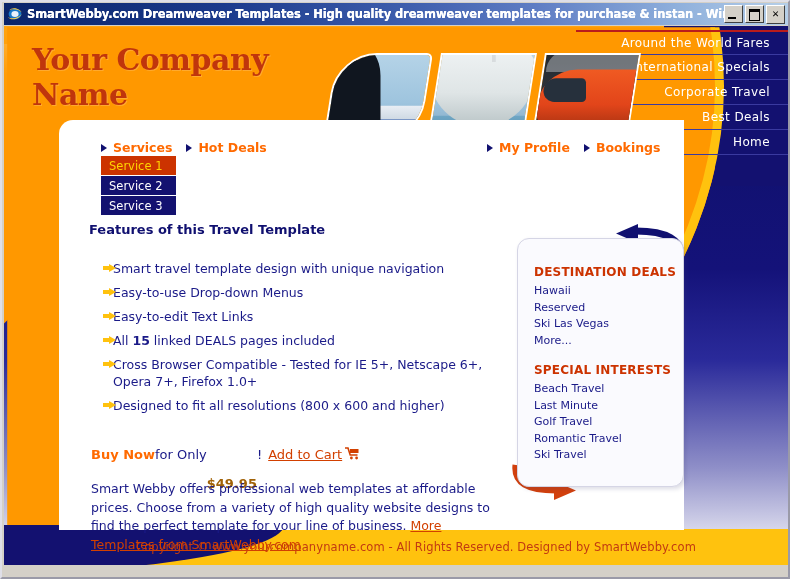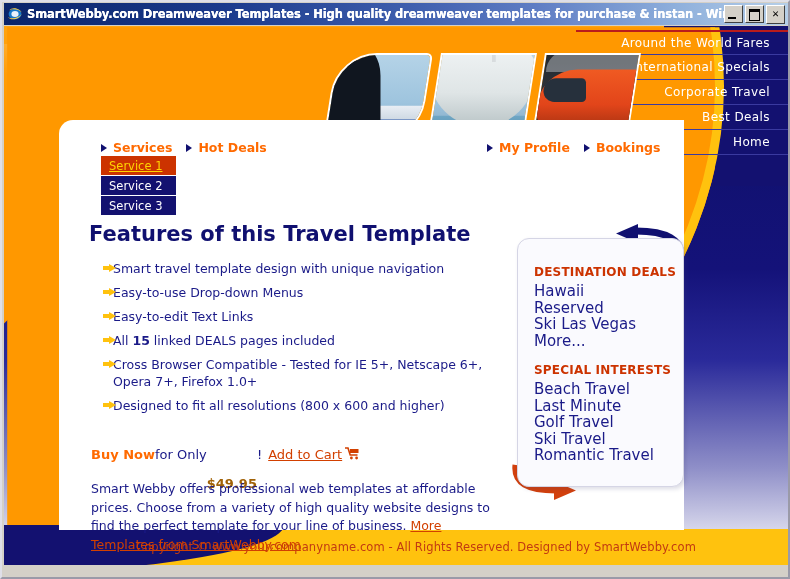--- a/index.html
+++ b/index.html
@@ -147,24 +147,24 @@
   .topnav{position:absolute;left:30px;top:20px;display:flex;align-items:center;gap:14px;padding-left:12px;}
   .topnav-r{position:absolute;left:428px;top:20px;display:flex;align-items:center;gap:14px;}
   .nvitem{display:flex;align-items:center;gap:6px;color:#ff6a00;font-size:12.5px;font-weight:bold;cursor:pointer;}
   .tri{width:0;height:0;border-left:6px solid #101070;border-top:4px solid transparent;border-bottom:4px solid transparent;}
 
   .dropdown{position:absolute;left:42px;top:36px;width:75px;z-index:20;}
   .dd-item{
     height:20px;line-height:20px;padding-left:8px;font-size:11.5px;color:#ffffff;
     background:#131170;border-bottom:1px solid #ffffff;cursor:pointer;box-sizing:border-box;
   }
-  .dd-item.active{background:#cc3300;color:#ffd400;font-weight:normal;text-decoration:underline;}
+  .dd-item.active{background:#cc3300;color:#ffd400;font-weight:normal;}
 
   .page-title{
-    position:absolute;left:30px;top:102px;color:#101070;font-size:21px;font-weight:bold;
+    position:absolute;left:30px;top:102px;color:#101070;font-size:13px;font-weight:bold;
   }
   .features{position:absolute;left:44px;top:140px;width:400px;}
   .feat{display:flex;align-items:flex-start;gap:10px;margin-bottom:7px;}
   .arrow-b{
     flex:0 0 auto;margin-top:4px;width:0;height:0;position:relative;
   }
   .arrow-b::before{content:"";position:absolute;left:0;top:2px;width:7px;height:4px;background:#ffc20e;}
   .arrow-b::after{content:"";position:absolute;left:6px;top:0;width:0;height:0;border-left:7px solid #ffc20e;border-top:4px solid transparent;border-bottom:4px solid transparent;}
   .feat-txt{color:#1a1a88;font-size:12.5px;line-height:17px;}
   .feat-txt b{font-weight:bold;}
@@ -179,21 +179,21 @@
   .desc a{color:#d24000;text-decoration:underline;cursor:pointer;}
 
   
   .card{
     position:absolute;left:513px;top:212px;width:165px;height:247px;
     background:#fafafe;border:1px solid #d5d5e5;border-radius:12px;
     box-shadow:2px 2px 4px rgba(60,60,110,.18);
   }
   .card-inner{padding:26px 0 0 16px;}
   .card-head{color:#cc3300;font-size:12px;font-weight:bold;letter-spacing:.2px;margin-bottom:4px;}
-  .card-link{color:#1a1a88;font-size:15px;line-height:16.5px;cursor:pointer;}
+  .card-link{color:#1a1a88;font-size:11px;line-height:16.5px;cursor:pointer;}
   .card-gap{height:14px;}
 
   .arrow-nav{position:absolute;left:600px;top:198px;width:86px;height:36px;}
   .arrow-orange{position:absolute;left:508px;top:437px;width:78px;height:38px;}
 </style>
 </head>
 <body>
 
 <div class="window">
 
@@ -229,20 +229,24 @@
     <div class="swoosh"></div>
 
     <div class="rightnav">
       <div class="rn-item">Around the World Fares</div>
       <div class="rn-item">International Specials</div>
       <div class="rn-item">Corporate Travel</div>
       <div class="rn-item">Best Deals</div>
       <div class="rn-item">Home</div>
     </div>
 
+    <div class="brand">
+      <div class="brand-name">Your Company Name</div>
+      <div class="brand-slogan">Your  Slogan Comes Here</div>
+    </div>
 
     <div class="photos">
       <div class="photo p1">
         <div class="inner">
           <div class="sky"></div>
           <div class="plane"></div>
           <div class="plane-stripe2"></div>
           <div class="plane-stripe"></div>
           <div class="silhouette"></div>
           <div class="sil-head"></div>
@@ -369,19 +373,19 @@
         <div class="card-head">DESTINATION DEALS</div>
         <div class="card-link">Hawaii</div>
         <div class="card-link">Reserved</div>
         <div class="card-link">Ski Las Vegas</div>
         <div class="card-link">More...</div>
         <div class="card-gap"></div>
         <div class="card-head">SPECIAL INTERESTS</div>
         <div class="card-link">Beach Travel</div>
         <div class="card-link">Last Minute</div>
         <div class="card-link">Golf Travel</div>
+        <div class="card-link">Romantic Travel</div>
         <div class="card-link">Ski Travel</div>
-        <div class="card-link">Romantic Travel</div>
       </div>
     </div>
 
   </div>
 </div>
 
 </body></html>

